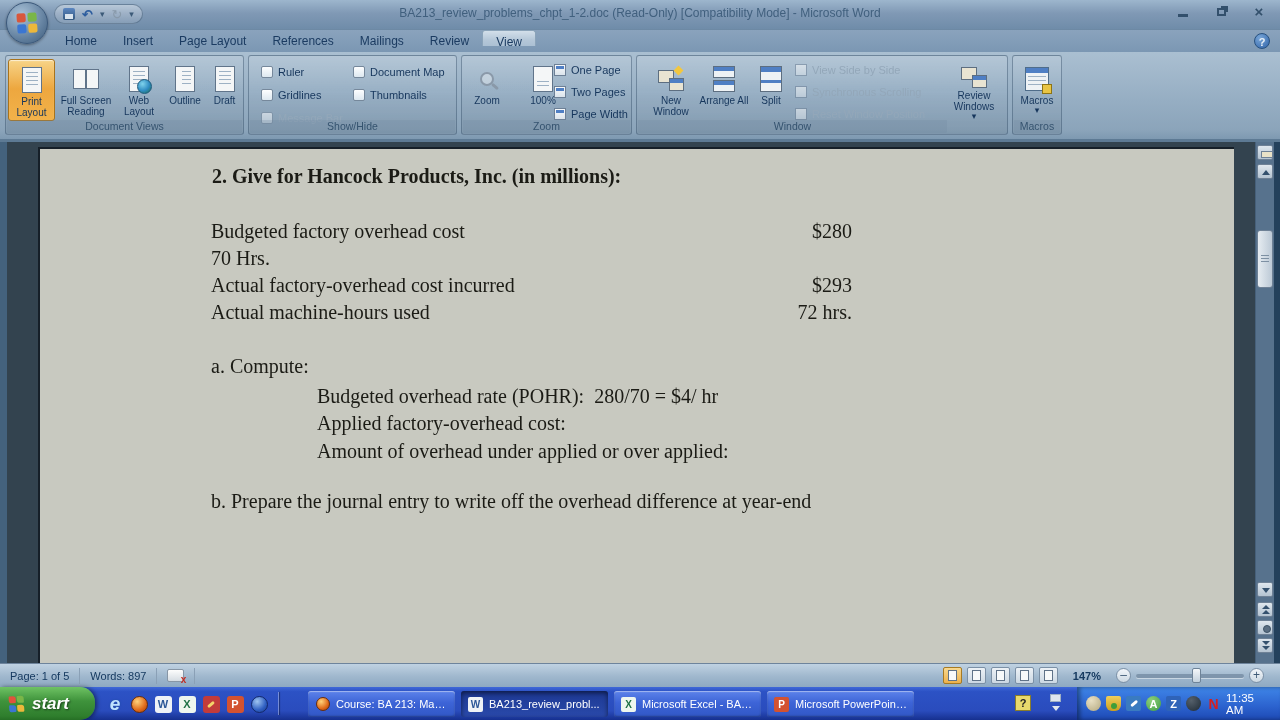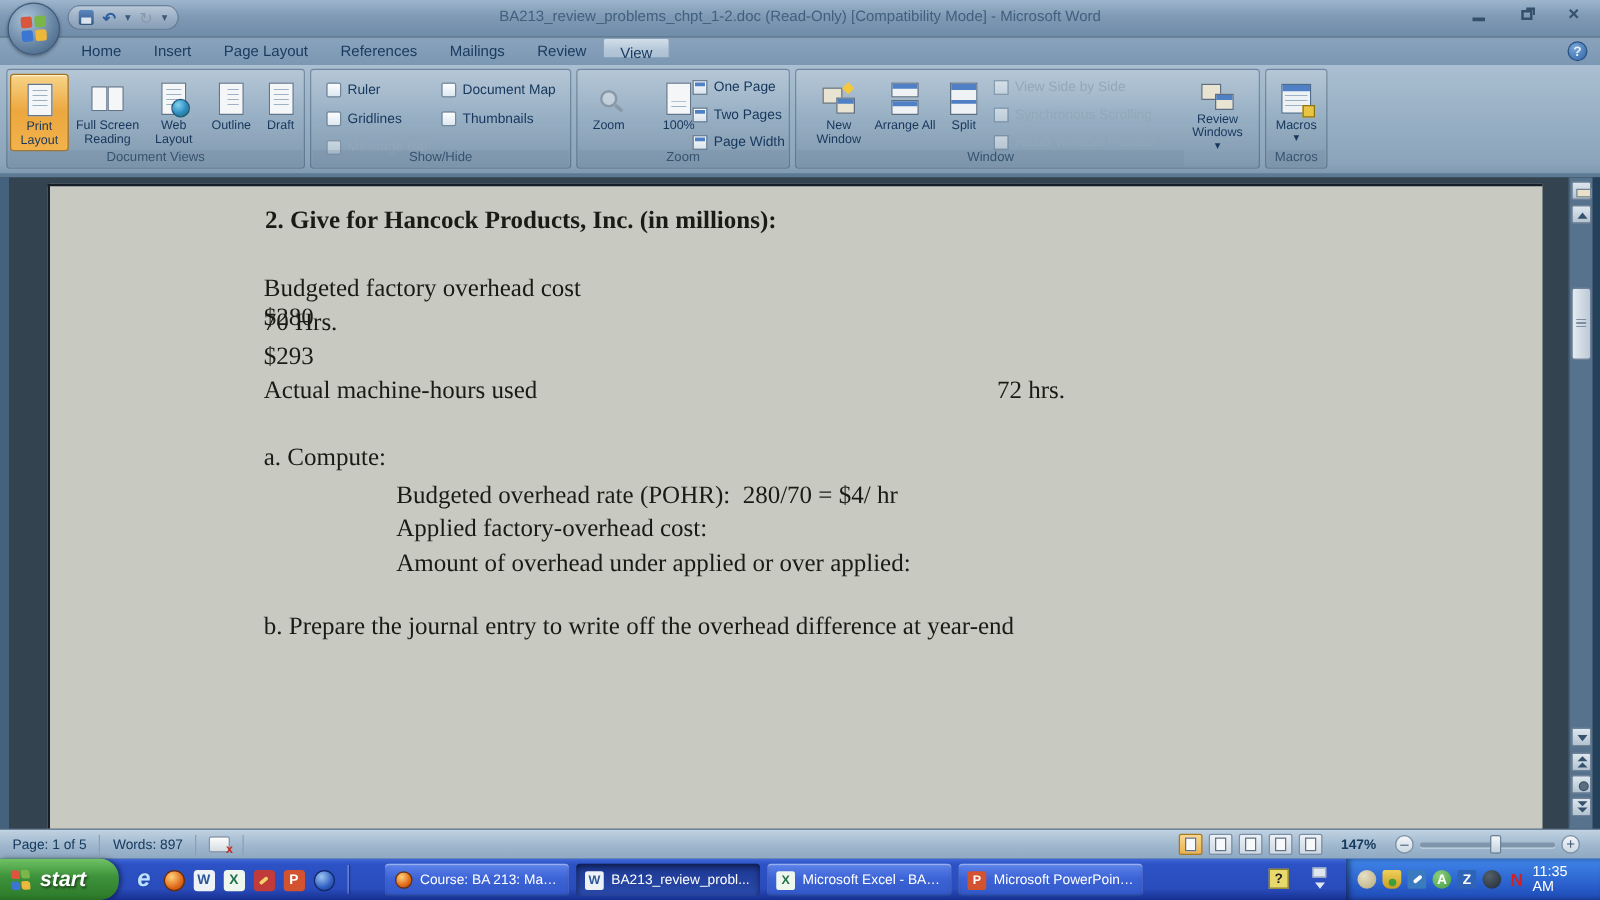--- a/index.html
+++ b/index.html
@@ -395,28 +395,29 @@
         <span class="ddcaret">▾</span>
       </div>
       <div class="glabel">Macros</div>
     </div>
   </div>
 
   <div class="docarea">
     <div class="page">
       <div class="doc-heading">2. Give for Hancock Products, Inc. (in millions):</div>
 
-      <div class="doc-row" style="top:71px;flex-direction:column;">
+      <div class="doc-row" style="top:71px;">
         <span>Budgeted factory overhead cost</span>
         <span>$280</span>
       </div>
       <div class="doc-row" style="top:98px;">
         <span>70 Hrs.</span>
       </div>
       <div class="doc-row" style="top:125px;">
+        <span>Actual factory-overhead cost incurred</span>
         <span>$293</span>
       </div>
       <div class="doc-row" style="top:152px;">
         <span>Actual machine-hours used</span>
         <span>72 hrs.</span>
       </div>
 
       <div class="doc-line" style="left:171px; top:206px;">a. Compute:</div>
       <div class="doc-line" style="left:277px; top:236px;">Budgeted overhead rate (POHR):  280/70 = $4/ hr</div>
       <div class="doc-line" style="left:277px; top:263px;">Applied factory-overhead cost:</div>

